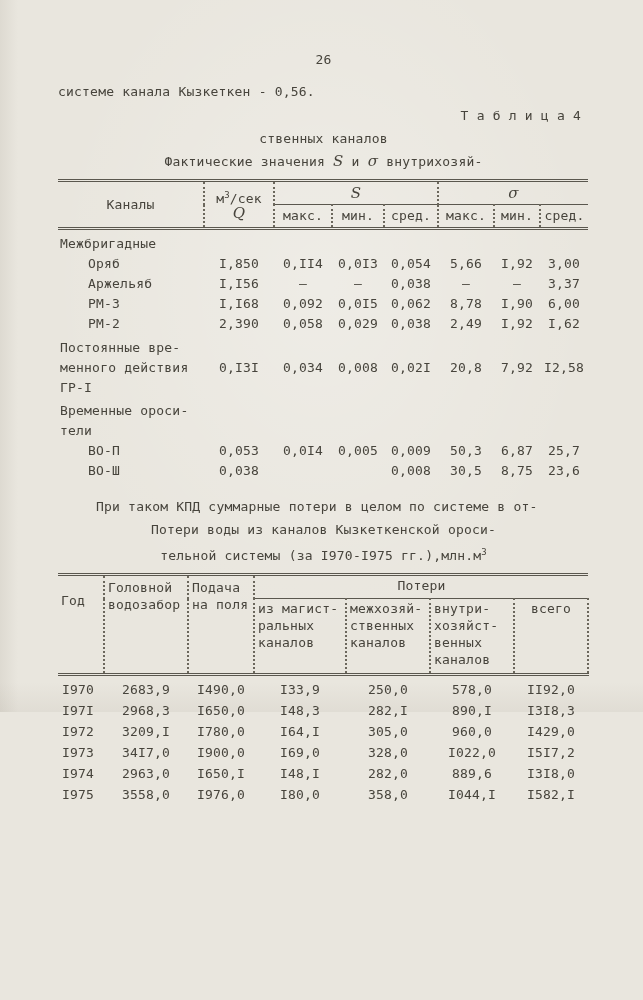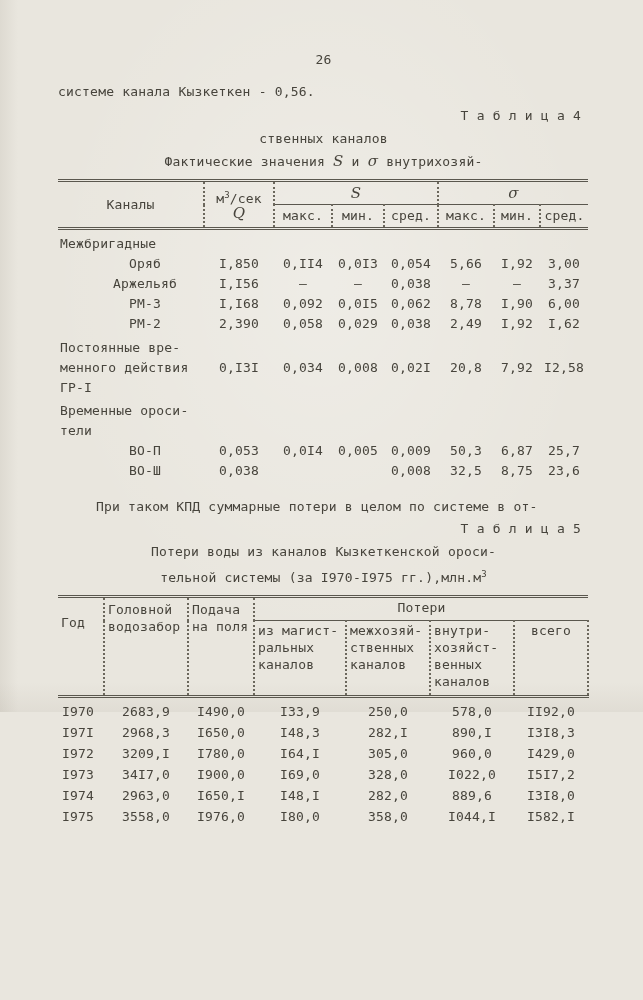--- a/index.html
+++ b/index.html
@@ -33,21 +33,21 @@
   .t4 thead th{border-bottom:3px double #5a574e;vertical-align:middle;padding:0 2px;}
   .t4 thead tr.h2 th{height:22px;}
   .c-canals{text-align:center;border-right:2px dotted #6b675c;}
   .c-q{text-align:center;border-right:2px dotted #6b675c;line-height:15px;padding-top:2px;}
   .c-s{border-bottom:1px solid #5a574e !important;text-align:center;height:22px;}
   .c-sig{border-bottom:1px solid #5a574e !important;text-align:center;height:22px;border-left:2px dotted #6b675c;}
   .sep{border-left:2px dotted #6b675c;}
   .sepbig{border-left:2px dotted #6b675c;}
   tbody td{height:20px;text-align:center;vertical-align:top;padding:0 2px;font-size:13px;}
   td.name{text-align:left;white-space:pre-line;}
-  td.ind{padding-left:30px;text-align:center;}
+  td.ind{padding-left:30px;}
   tr.grp td{text-align:left;white-space:pre-line;padding-top:3px;}
   tr.tall td{vertical-align:middle;}
   tr.tall td.name{vertical-align:top;}
   tr.pad td{padding-top:4px;}
   .para{margin:16px 0 2px 0;}
   .pline{display:block;}
   .ind1{text-indent:38px;}
   
   .t5 thead th{border-bottom:3px double #5a574e;text-align:left;vertical-align:top;padding:1px 3px;white-space:pre-line;line-height:17px;}
   .th-year{text-align:center;padding-top:16px !important;border-right:2px dotted #6b675c;}
@@ -174,32 +174,31 @@
         <td>50,3</td>
         <td>6,87</td>
         <td>25,7</td>
       </tr>
       <tr>
         <td class="name ind">ВО-Ш</td>
         <td>0,038</td>
         <td></td>
         <td></td>
         <td>0,008</td>
-        <td>32,5</td>
+        <td>30,5</td>
         <td>8,75</td>
         <td>23,6</td>
       </tr>
     </tbody>
   </table>
 
   <p class="para">
     <span class="pline ind1">При таком КПД суммарные потери в целом по системе в от-</span>
   </p>
 
-  <div class="caption">Т а б л и ц а   5</div>
 
   <div class="t-title">
     <div class="t-title-line">Потери воды из каналов Кызкеткенской ороси-</div>
     <div class="t-title-line"><span>тельной системы (за I970-I975 гг.),млн.м</span><sup>3</sup></div>
   </div>
 
   <table class="t5">
     <colgroup>
       <col style="width:46px">
         <col style="width:84px">

